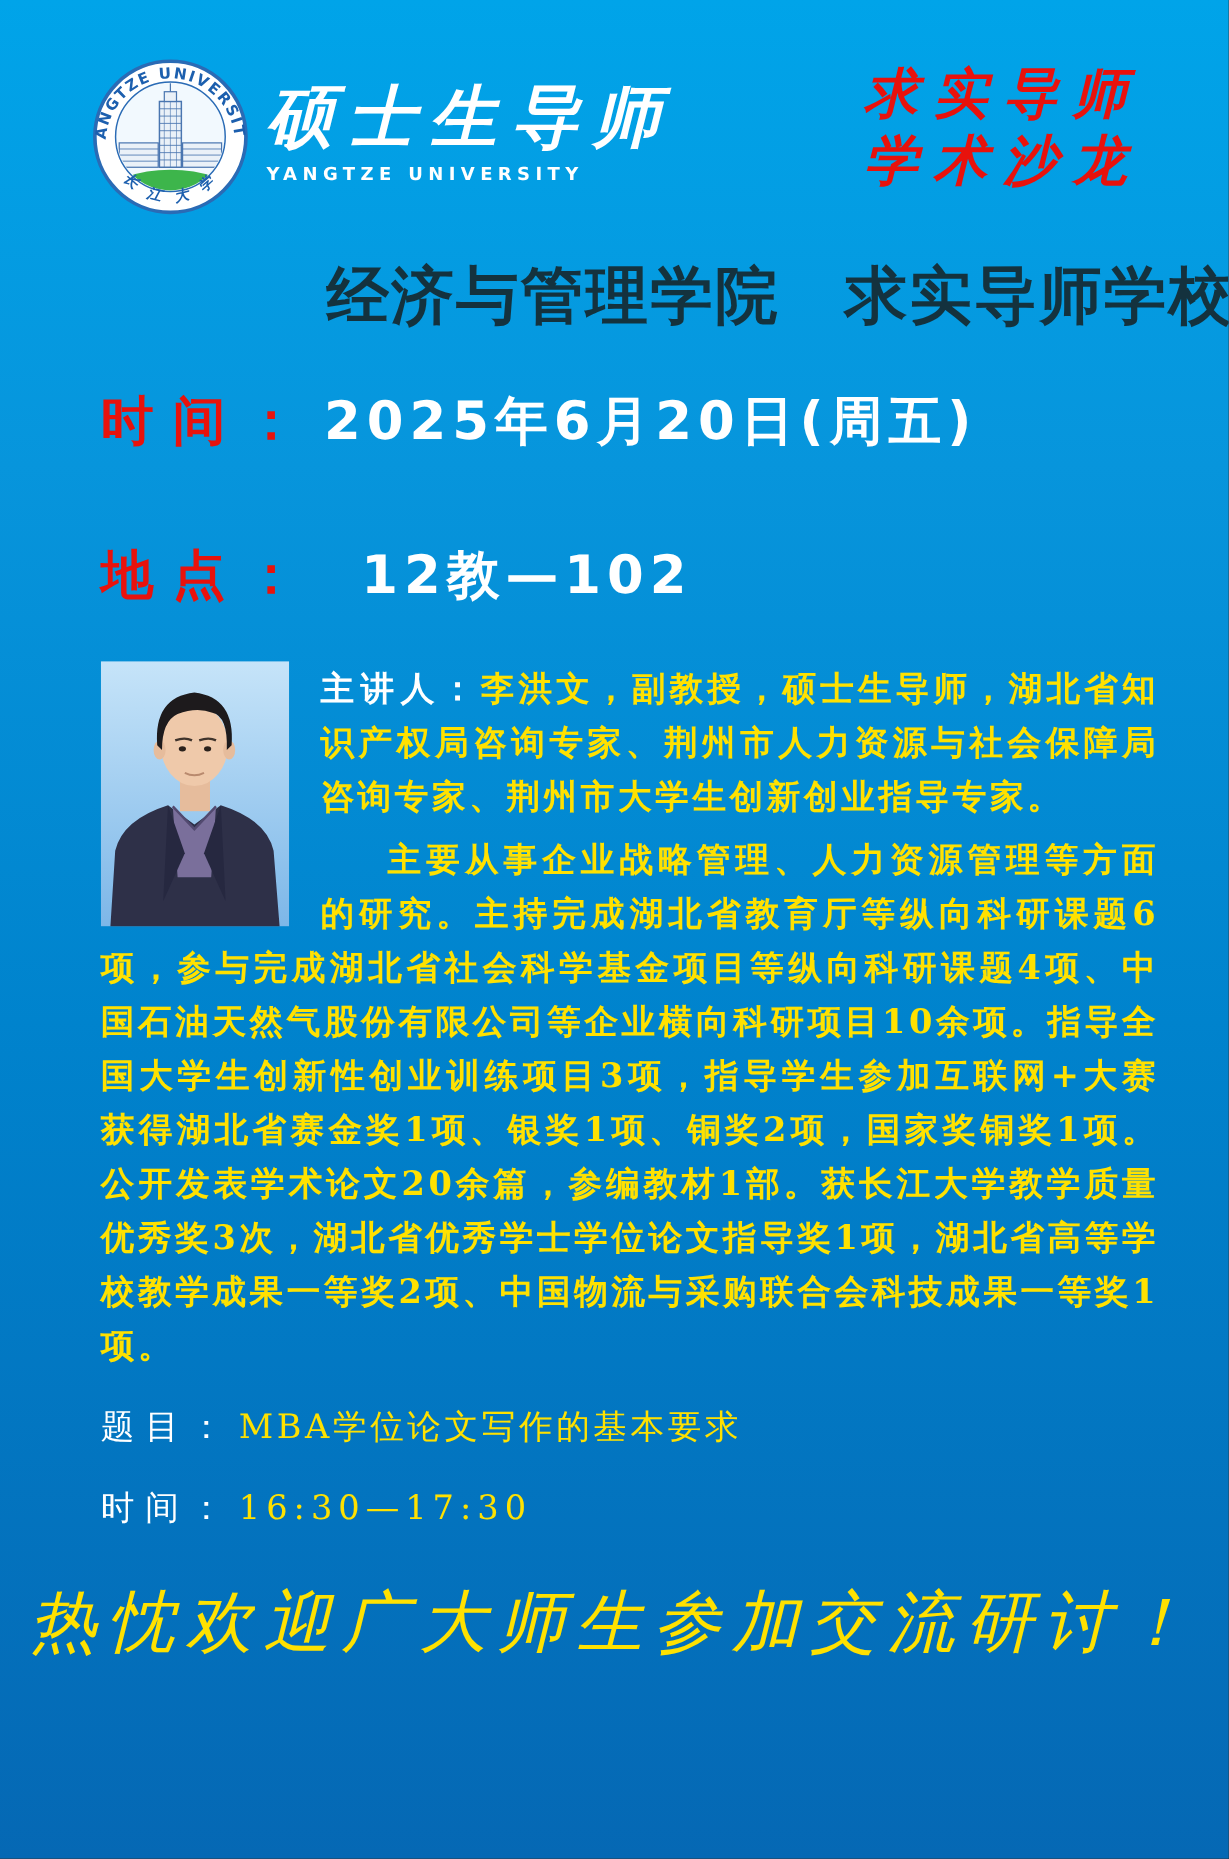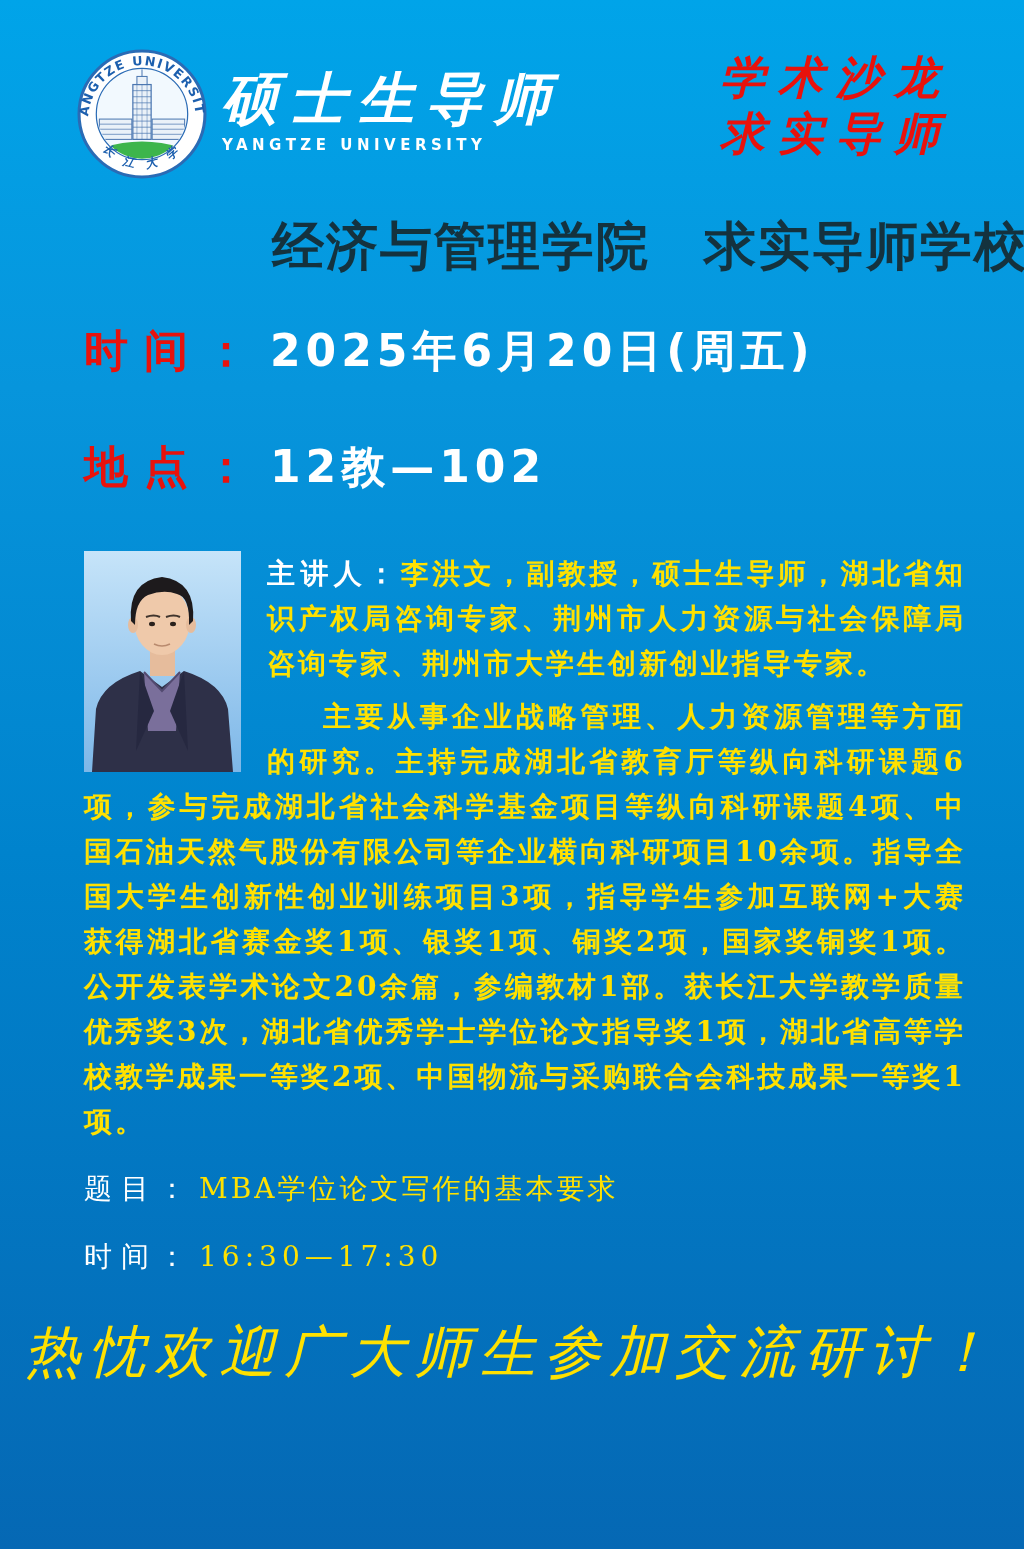--- a/index.html
+++ b/index.html
@@ -70,21 +70,21 @@
 
   
   .info-row {
     position: absolute;
     left: 84px;
     display: flex;
     align-items: baseline;
     white-space: nowrap;
   }
   .info-row.date-row  { top: 322px; }
-  .info-row.venue-row { top: 438px; }
+  .info-row.venue-row { top: 450px; gap: 31px; }
   .info-label {
     color: #E8120C;
     font-family: "DejaVu Serif", serif;
     font-weight: bold;
     font-size: 44px;
     letter-spacing: 16px;
   }
   .info-value {
     color: #ffffff;
     font-weight: bold;
@@ -179,22 +179,22 @@
         <textPath href="#arcBottom" startOffset="50%" text-anchor="middle">长 江 大 学</textPath>
       </text>
     </svg>
     <div class="wordmark">
       <div class="wordmark-cn">硕士生导师</div>
       <div class="wordmark-en">YANGTZE  UNIVERSITY</div>
     </div>
   </div>
 
   <div class="salon-block">
+    <div class="salon-line">求实导师</div>
     <div class="salon-line">学术沙龙</div>
-    <div class="salon-line">求实导师</div>
   </div>
 
   <div class="subtitle">经济与管理学院　求实导师学校分校</div>
 
   <div class="info-row date-row">
     <span class="info-label">时间：</span>
     <span class="info-value">2025年6月20日(周五)</span>
   </div>
   <div class="info-row venue-row">
     <span class="info-label">地点：</span>

